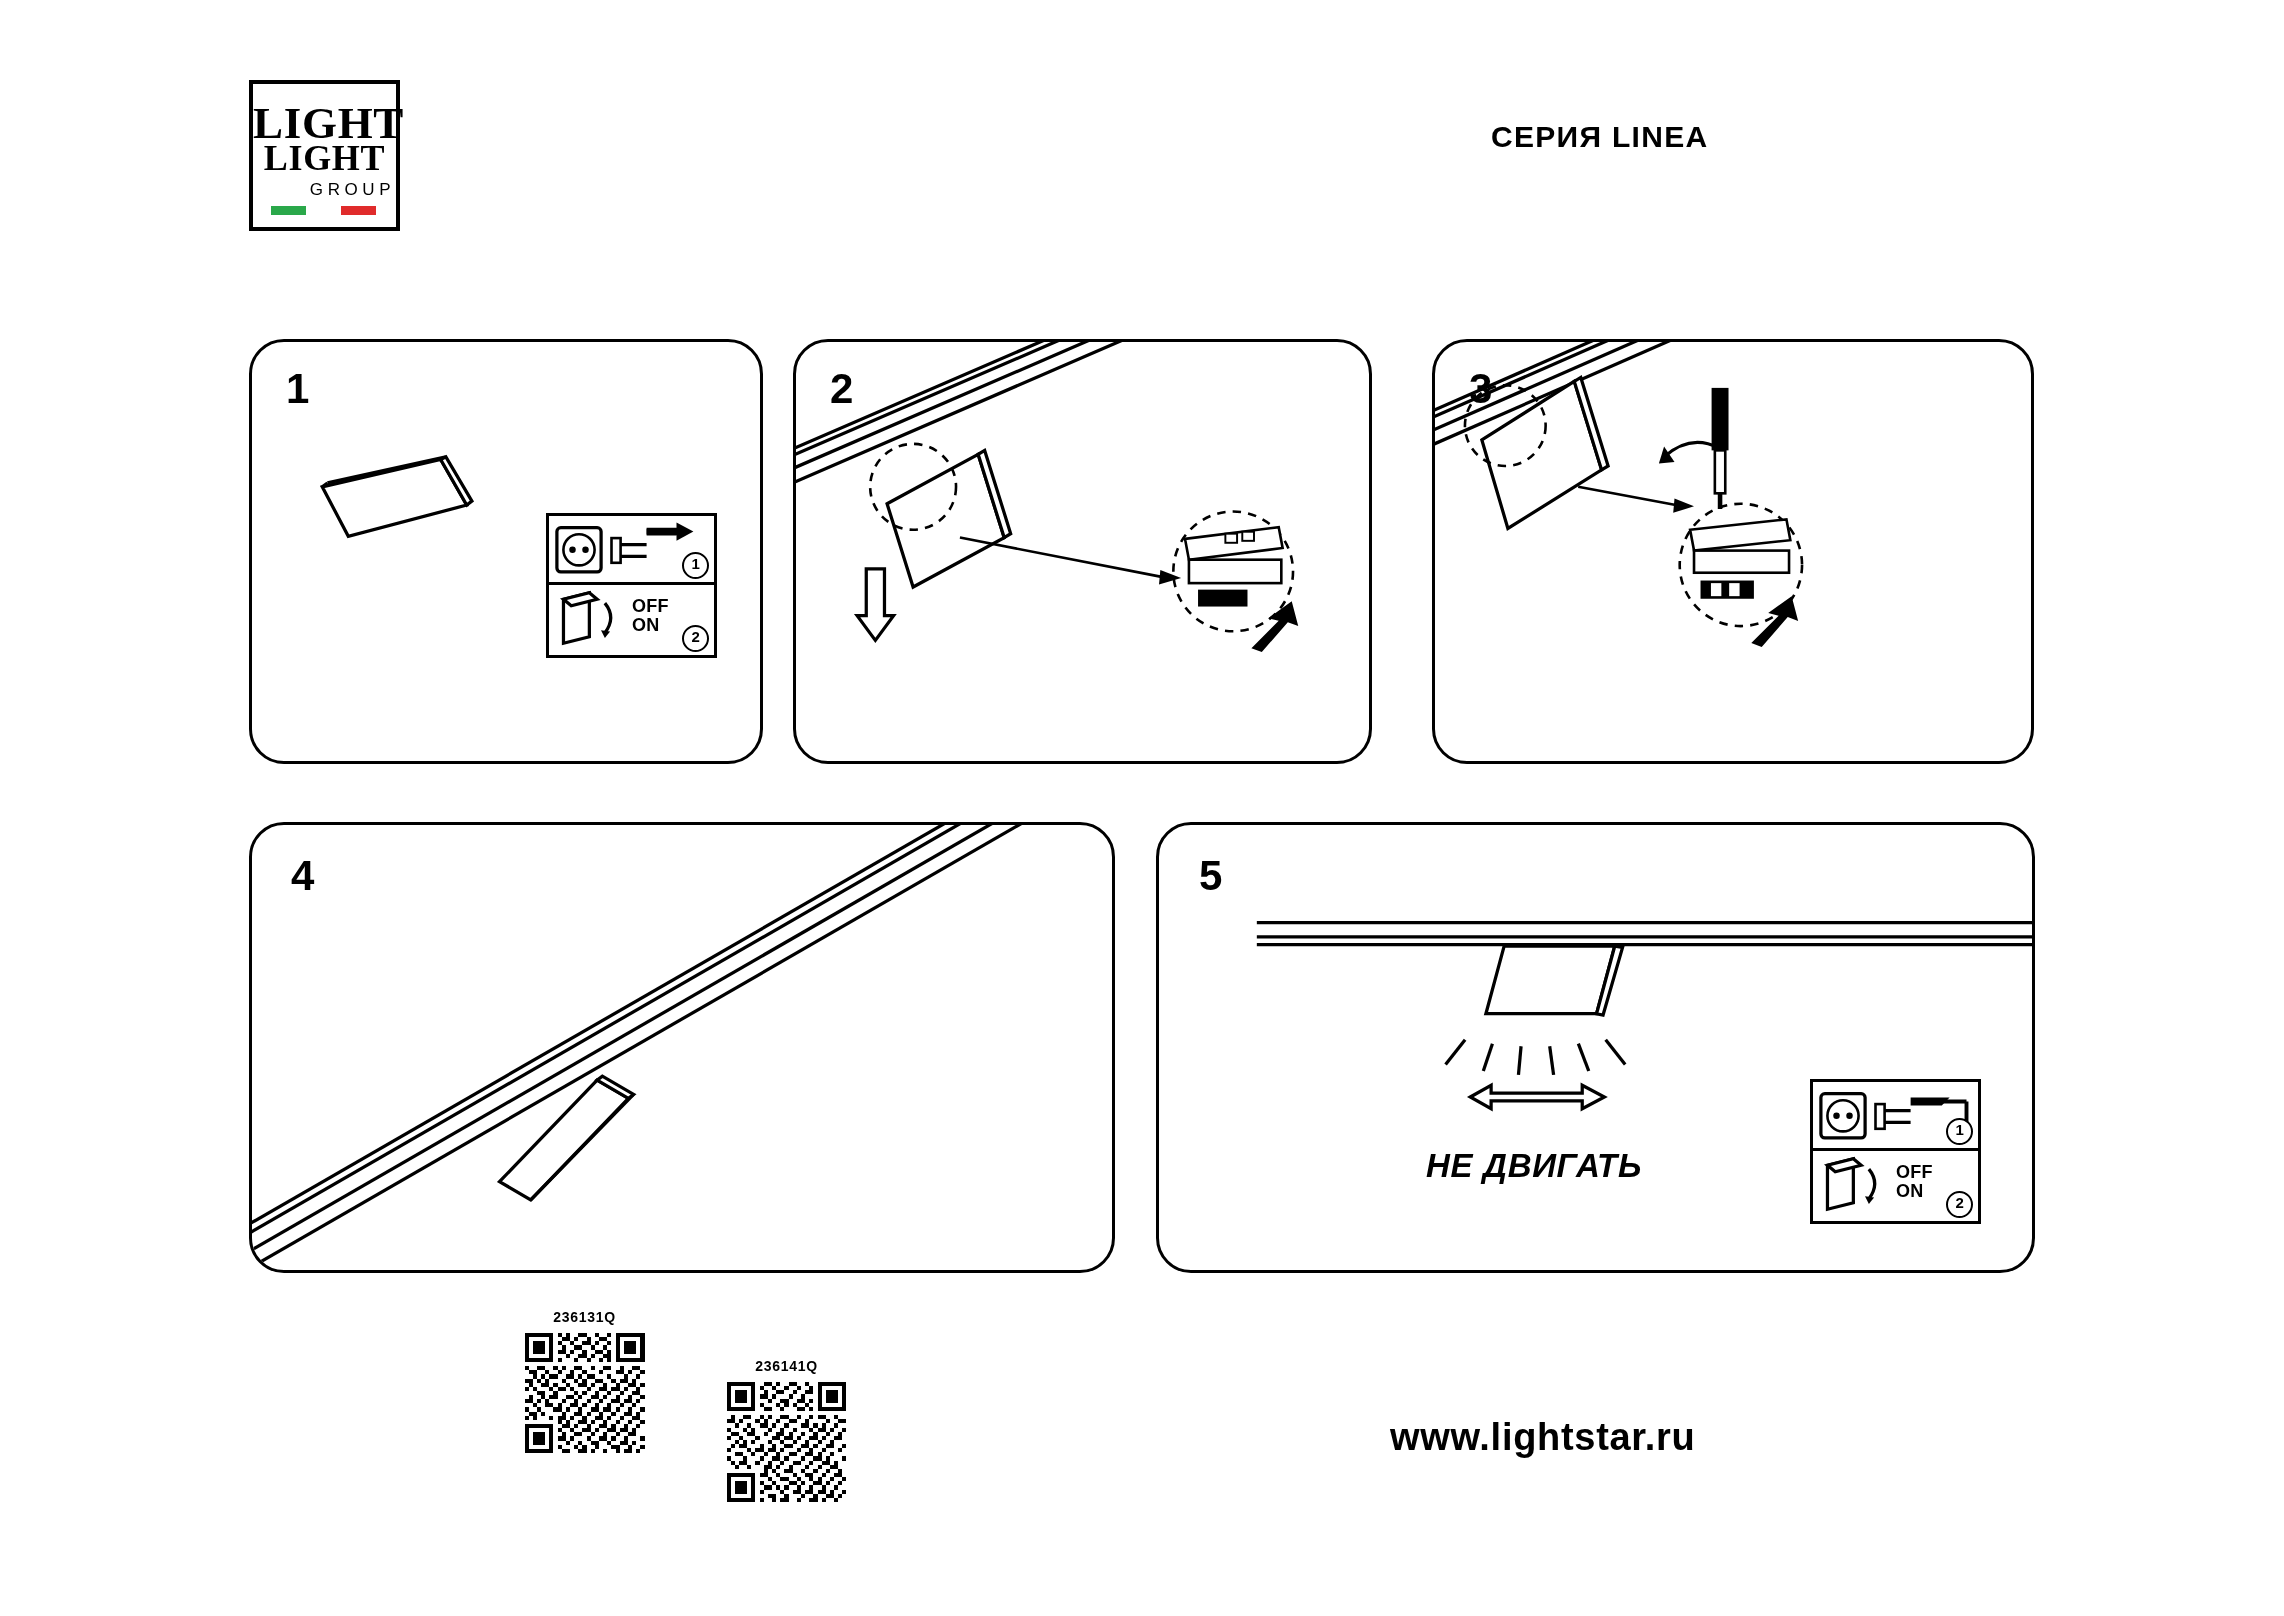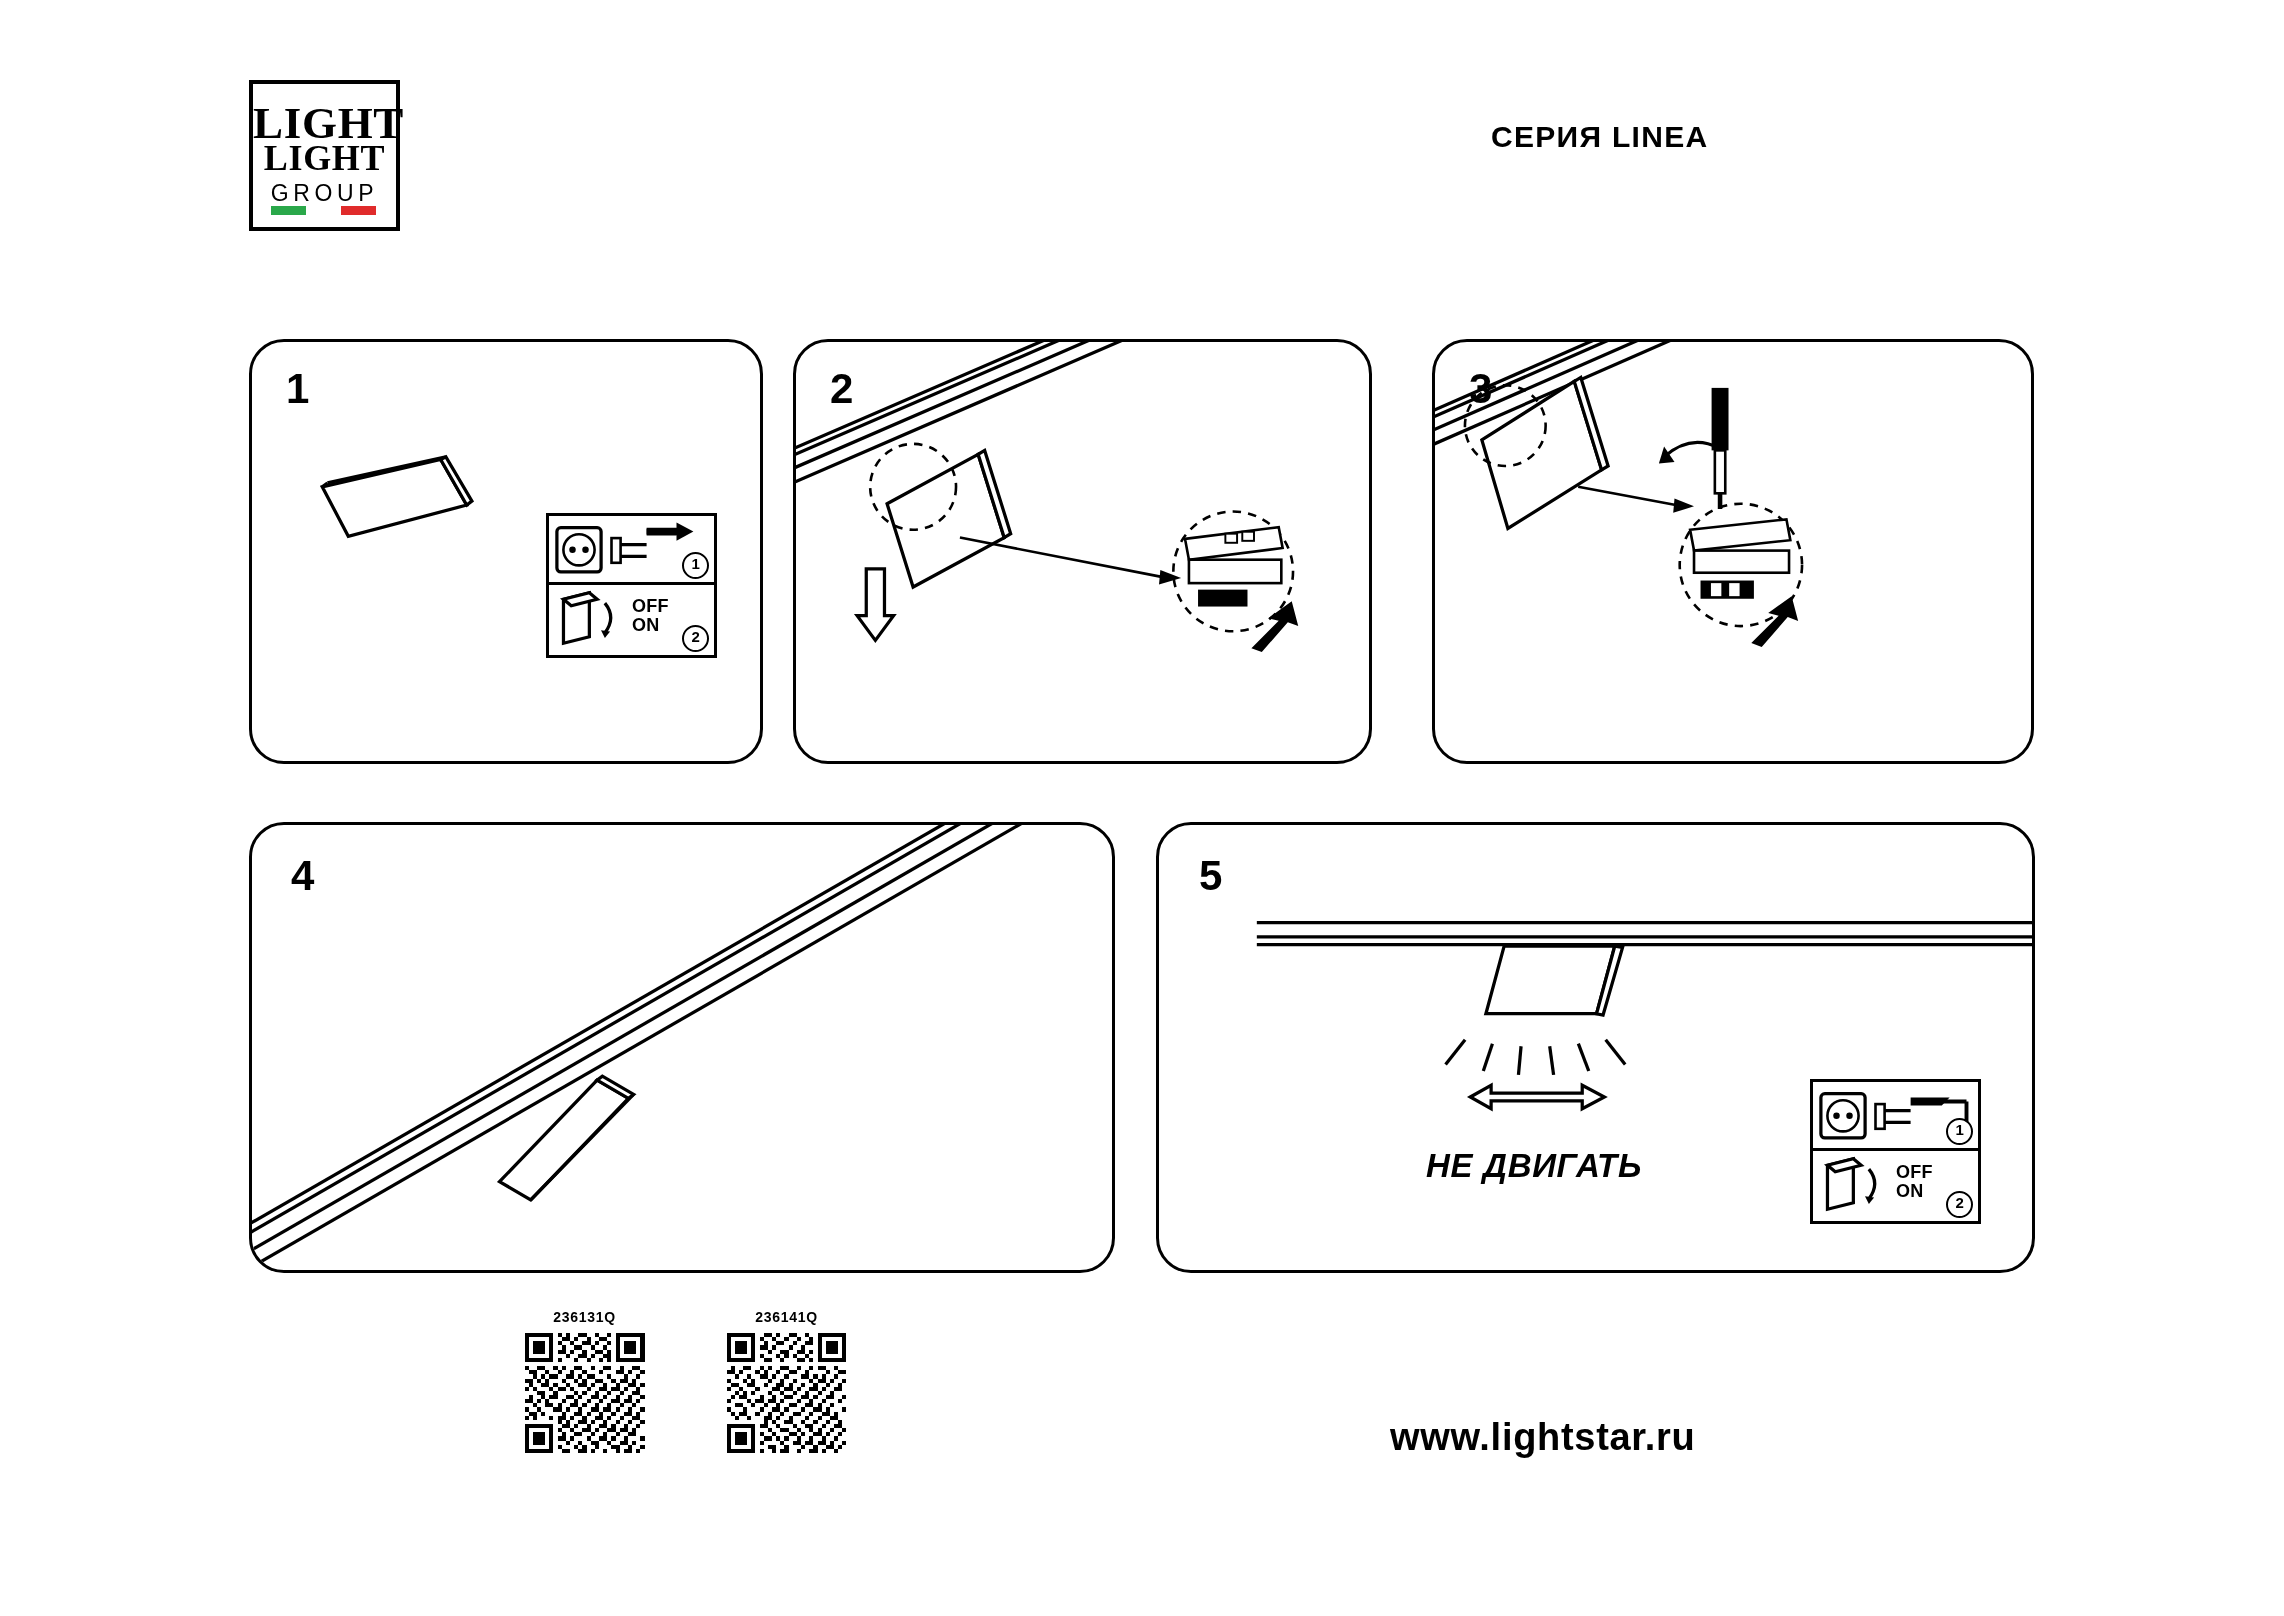--- a/index.html
+++ b/index.html
@@ -37,21 +37,21 @@
     position: absolute;
     left: 0;
     width: 100%;
     text-align: center;
     font-weight: bold;
     letter-spacing: 0.7px;
     font-family: "Liberation Serif", serif;
   }
   .logo-light { top: 13px; font-size: 45px; }
   .logo-star  { top: 53px; font-size: 36px; }
-  .logo-group { top: 96px; font-size: 23px; letter-spacing: 4.6px; font-family: "Liberation Sans", sans-serif; font-weight: normal;}
+  .logo-group { top: 96px; font-size: 17px; letter-spacing: 4.6px; font-family: "Liberation Sans", sans-serif; font-weight: normal; padding-left: 28px;}
   .logo-flag {
     position: absolute;
     left: 18px;
     bottom: 11.7px;
     width: 105px;
     height: 9px;
     display: flex;
   }
   .logo-flag i { flex: 1 1 0; height: 100%; display:block; }
 
@@ -595,21 +595,21 @@
         <rect x="13" y="28" width="2" height="1"></rect>
         <rect x="16" y="28" width="1" height="1"></rect>
         <rect x="19" y="28" width="1" height="1"></rect>
         <rect x="22" y="28" width="1" height="1"></rect>
         <rect x="24" y="28" width="2" height="1"></rect>
         <rect x="27" y="28" width="1" height="1"></rect>
     </g>
   </svg>
 </div>
 
-<div class="qr-group" style="left:710px; top:1309px;">
+<div class="qr-group" style="left:710px; top:1358px;">
   <div class="qr-label">236141Q</div>
   <svg class="qr-img" viewBox="0 0 29 29" shape-rendering="crispEdges">
     <rect width="29" height="29" fill="#fff"></rect>
     <g fill="#000">
       <rect x="0" y="0" width="7" height="1"></rect>
         <rect x="0" y="6" width="7" height="1"></rect>
       <rect x="0" y="0" width="1" height="7"></rect>
         <rect x="6" y="0" width="1" height="7"></rect>
       <rect x="2" y="2" width="3" height="3"></rect>
       <rect x="22" y="0" width="7" height="1"></rect>

